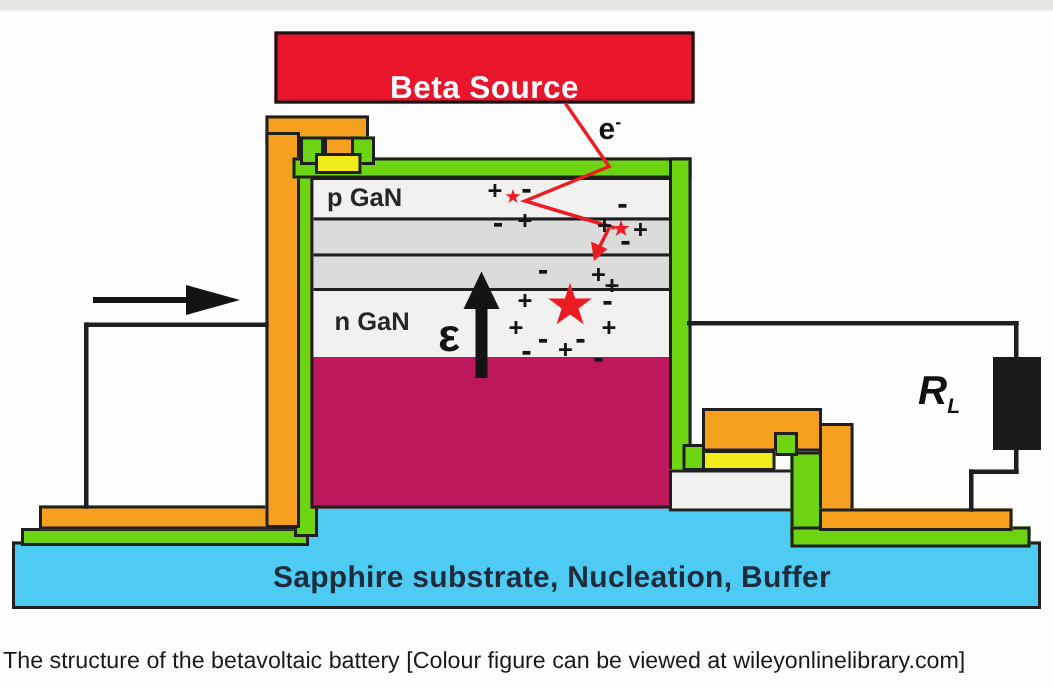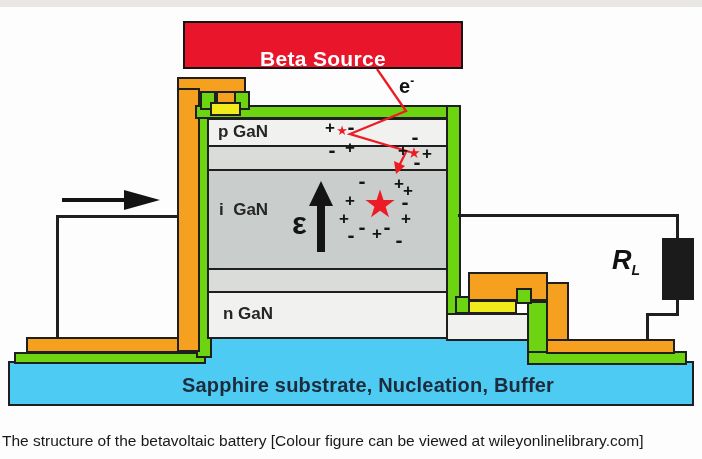--- a/index.html
+++ b/index.html
@@ -117,23 +117,20 @@
 <div id="green-tooth-1" class="abs c-green outlined"></div>
 <div id="green-tooth-2" class="abs c-green outlined"></div>
 <div id="yellow-pad-left" class="abs c-yellow outlined"></div>
 <div id="right-green-strip" class="abs c-green outlined"></div>
 
 <div id="stack" class="abs">
   <div id="layer-p" class="layer c-ltgray">
     <span id="p-label" class="layer-label">p GaN</span>
   </div>
   <div id="layer-s1" class="layer c-mdgray"></div>
-  <div id="layer-i" class="layer c-igray">
-    <span id="i-label" class="layer-label">i  GaN</span>
-  </div>
   <div id="layer-s2" class="layer c-mdgray"></div>
   <div id="layer-n" class="layer c-ltgray">
     <span id="n-label" class="layer-label">n GaN</span>
   </div>
 </div>
 
 <div id="n-ledge" class="abs outlined"></div>
 <div id="green-ledge-block" class="abs c-green outlined"></div>
 <div id="green-step-vert" class="abs c-green outlined"></div>
 <div id="green-foot-right" class="abs c-green outlined"></div>

